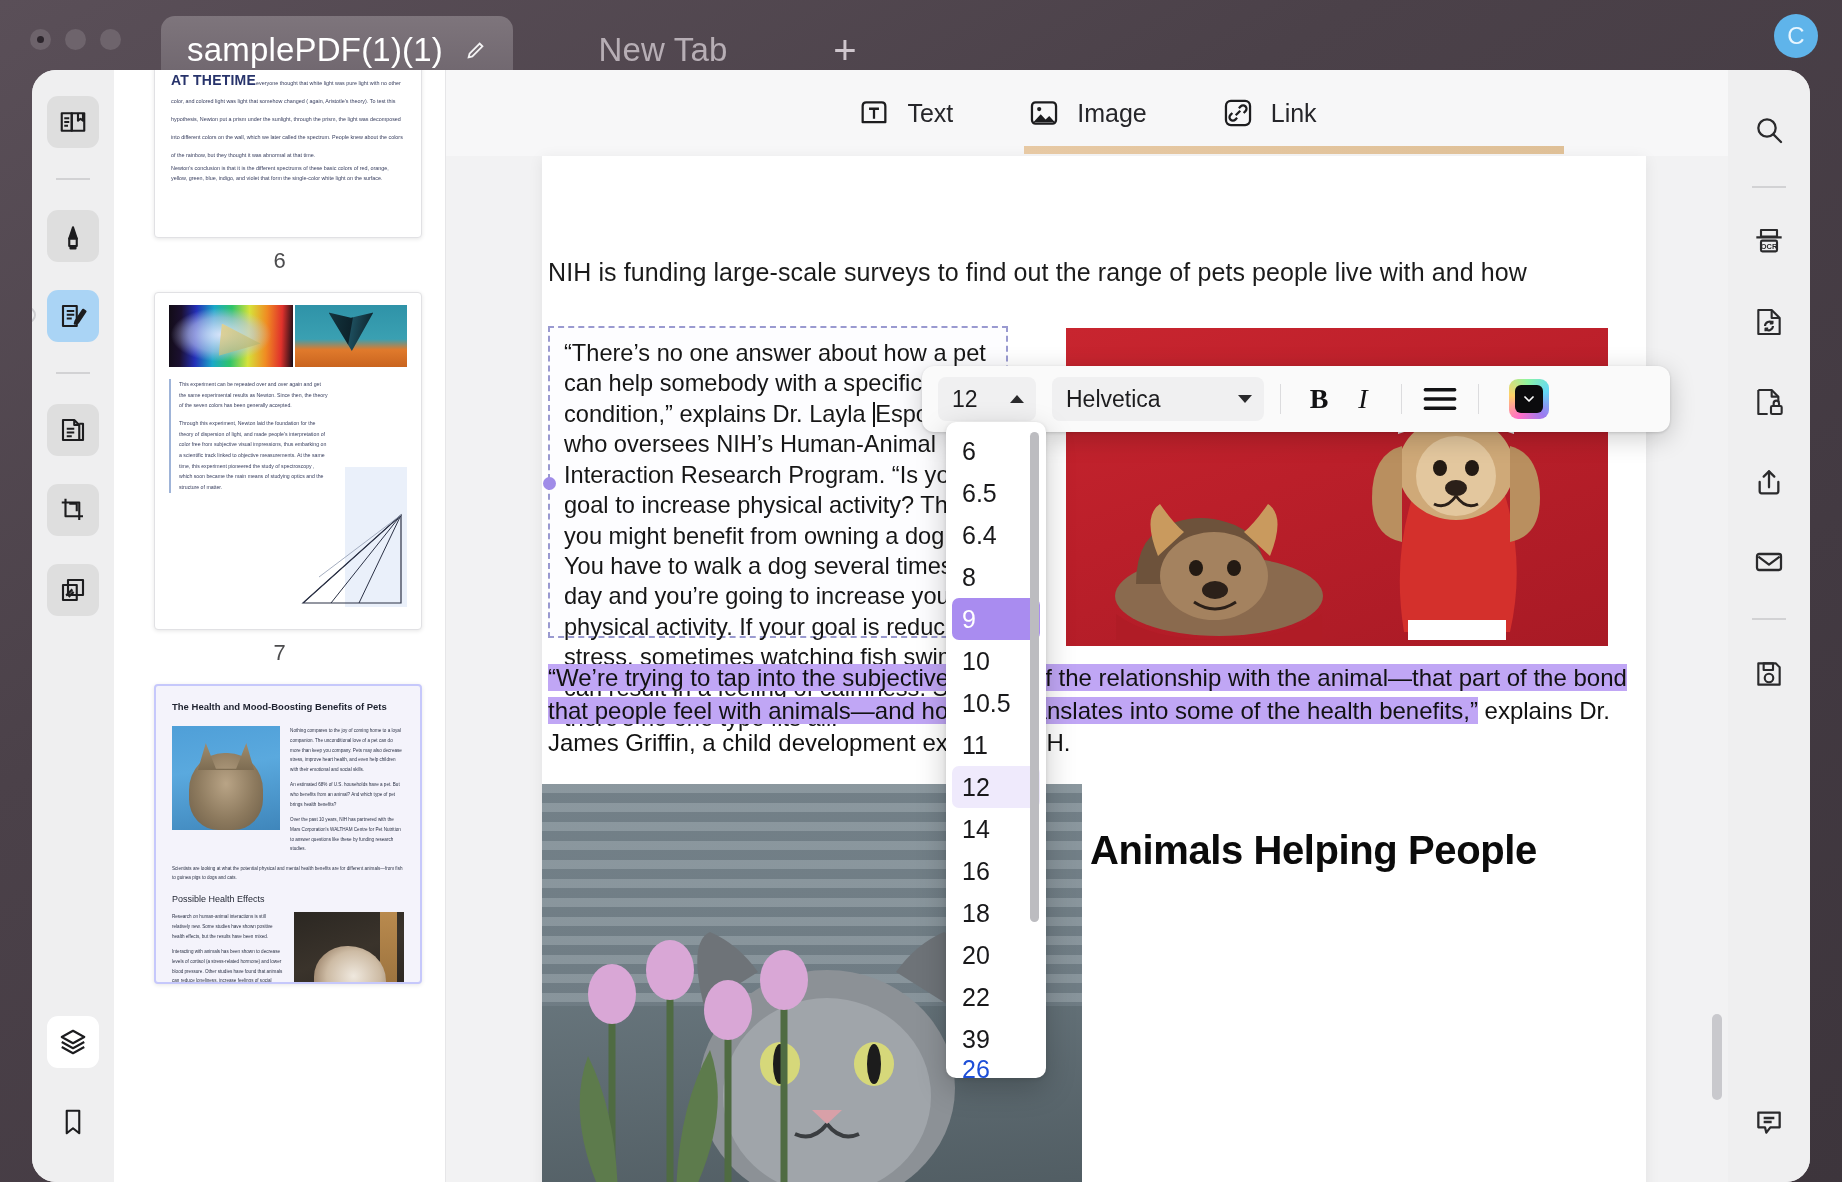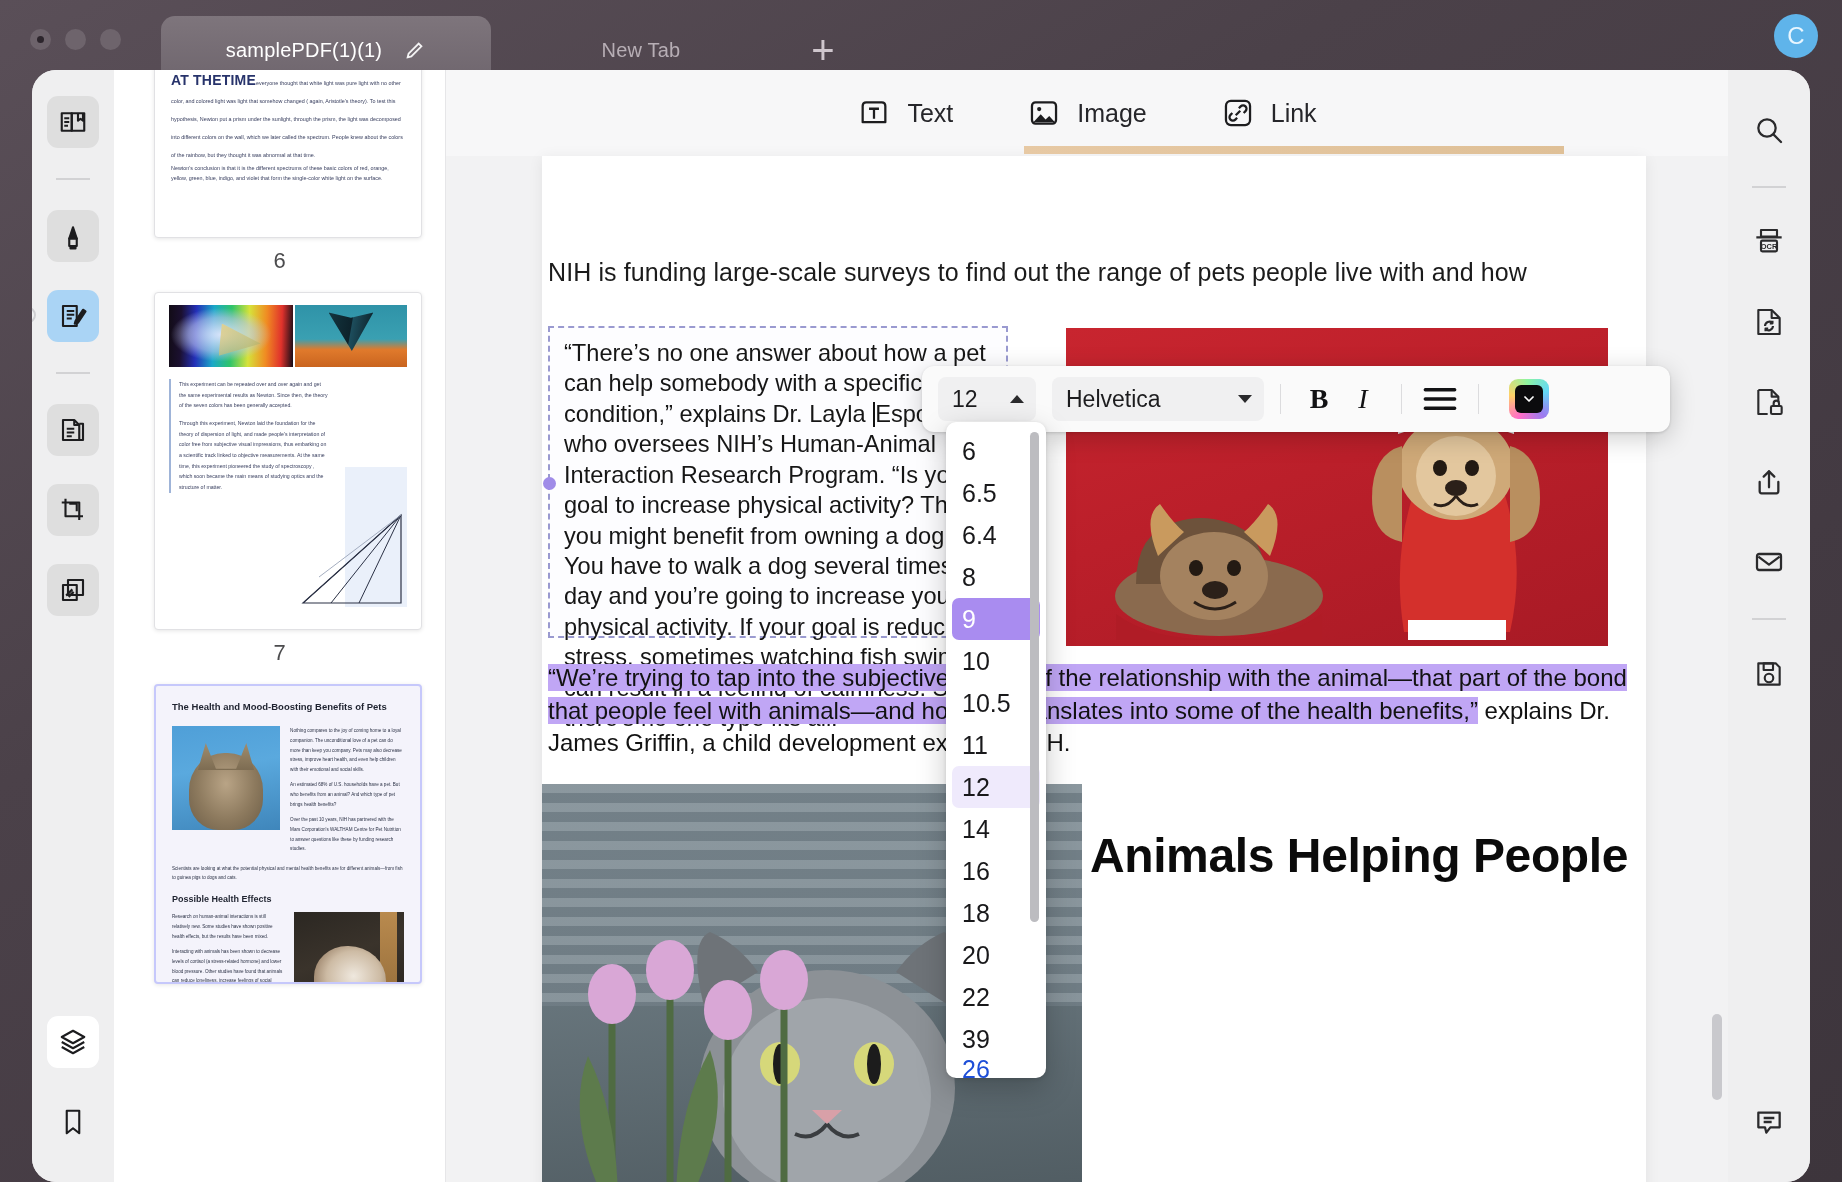--- a/index.html
+++ b/index.html
@@ -45,21 +45,21 @@
     border-radius: 14px 14px 0 0;
     font-size: 24px;
     color: #fff;
     background: transparent;
   }
   .tab.active {
     background: linear-gradient(180deg, #7e757c 0%, #6e656d 100%);
     color: #ffffff;
   }
   .tab.inactive { color: #b7aeb5; min-width: 300px; }
-  .tab-title { font-size: 20px; letter-spacing: .2px; white-space: nowrap; }
+  .tab-title { font-size: 33px; letter-spacing: .2px; white-space: nowrap; }
   .pencil-ic { width: 22px; height: 22px; opacity: .92; }
   .newtab-plus {
     width: 64px; height: 68px;
     display: flex; align-items: center; justify-content: center;
     color: #cfc6cd; font-size: 40px; font-weight: 300;
   }
   .avatar {
     position: absolute; right: 24px; top: 14px;
     width: 44px; height: 44px; border-radius: 50%;
     background: #5fb4ea;
@@ -205,21 +205,21 @@
   }
   .t8 .cat::after {
     content:""; position:absolute; left: 24%; top: 16%;
     width: 52%; height: 26%;
     background: linear-gradient(180deg,#a08d6e,#7d6c52);
     clip-path: polygon(0 100%, 14% 0, 32% 96%, 68% 96%, 86% 0, 100% 100%);
   }
   .t8 .ctxt { font-size: 4.6px; color: #2b3145; line-height: 2.1; width: 118px; }
   .t8 .ctxt .gap { height: 6px; }
   .t8 .full { font-size: 4.6px; color: #2b3145; line-height: 2.0; margin: 10px 0 12px 0; }
-  .t8 .h2 { font-size: 9px; font-weight: 700; color: #1f2330; margin-bottom: 8px; }
+  .t8 .h2 { font-size: 9px; font-weight: 400; color: #1f2330; margin-bottom: 8px; }
   .t8 .row2 { display: flex; gap: 10px; }
   .t8 .dog {
     width: 118px; height: 112px;
     background: linear-gradient(160deg,#2b2722 0%, #3a332b 40%, #231f1b 100%);
     position: relative; overflow: hidden;
   }
   .t8 .dog::before {
     content:""; position:absolute; right: 6%; top: 0; width: 16%; height: 100%;
     background: linear-gradient(180deg,#b98a4e,#8d6736);
   }
@@ -326,21 +326,21 @@
   }
   .tulipimg .catface {
     position: absolute; left: 120px; bottom: -14px;
     width: 330px; height: 300px;
   }
 
   .ahp {
     position: absolute; left: 548px; top: 672px; width: 548px;
   }
   .ahp h1 {
-    font-size: 48px; font-weight: 700; color: #0b0b0b;
+    font-size: 40px; font-weight: 700; color: #0b0b0b;
     letter-spacing: -.4px; margin-bottom: 60px;
   }
   .ahp p { font-size: 24px; line-height: 1.34; color: #121212; }
   .ahp .mk { background: #7dfba0; }
 
   
   .fontbar {
     position: absolute;
     left: 476px; top: 296px;
     width: 748px; height: 66px;

